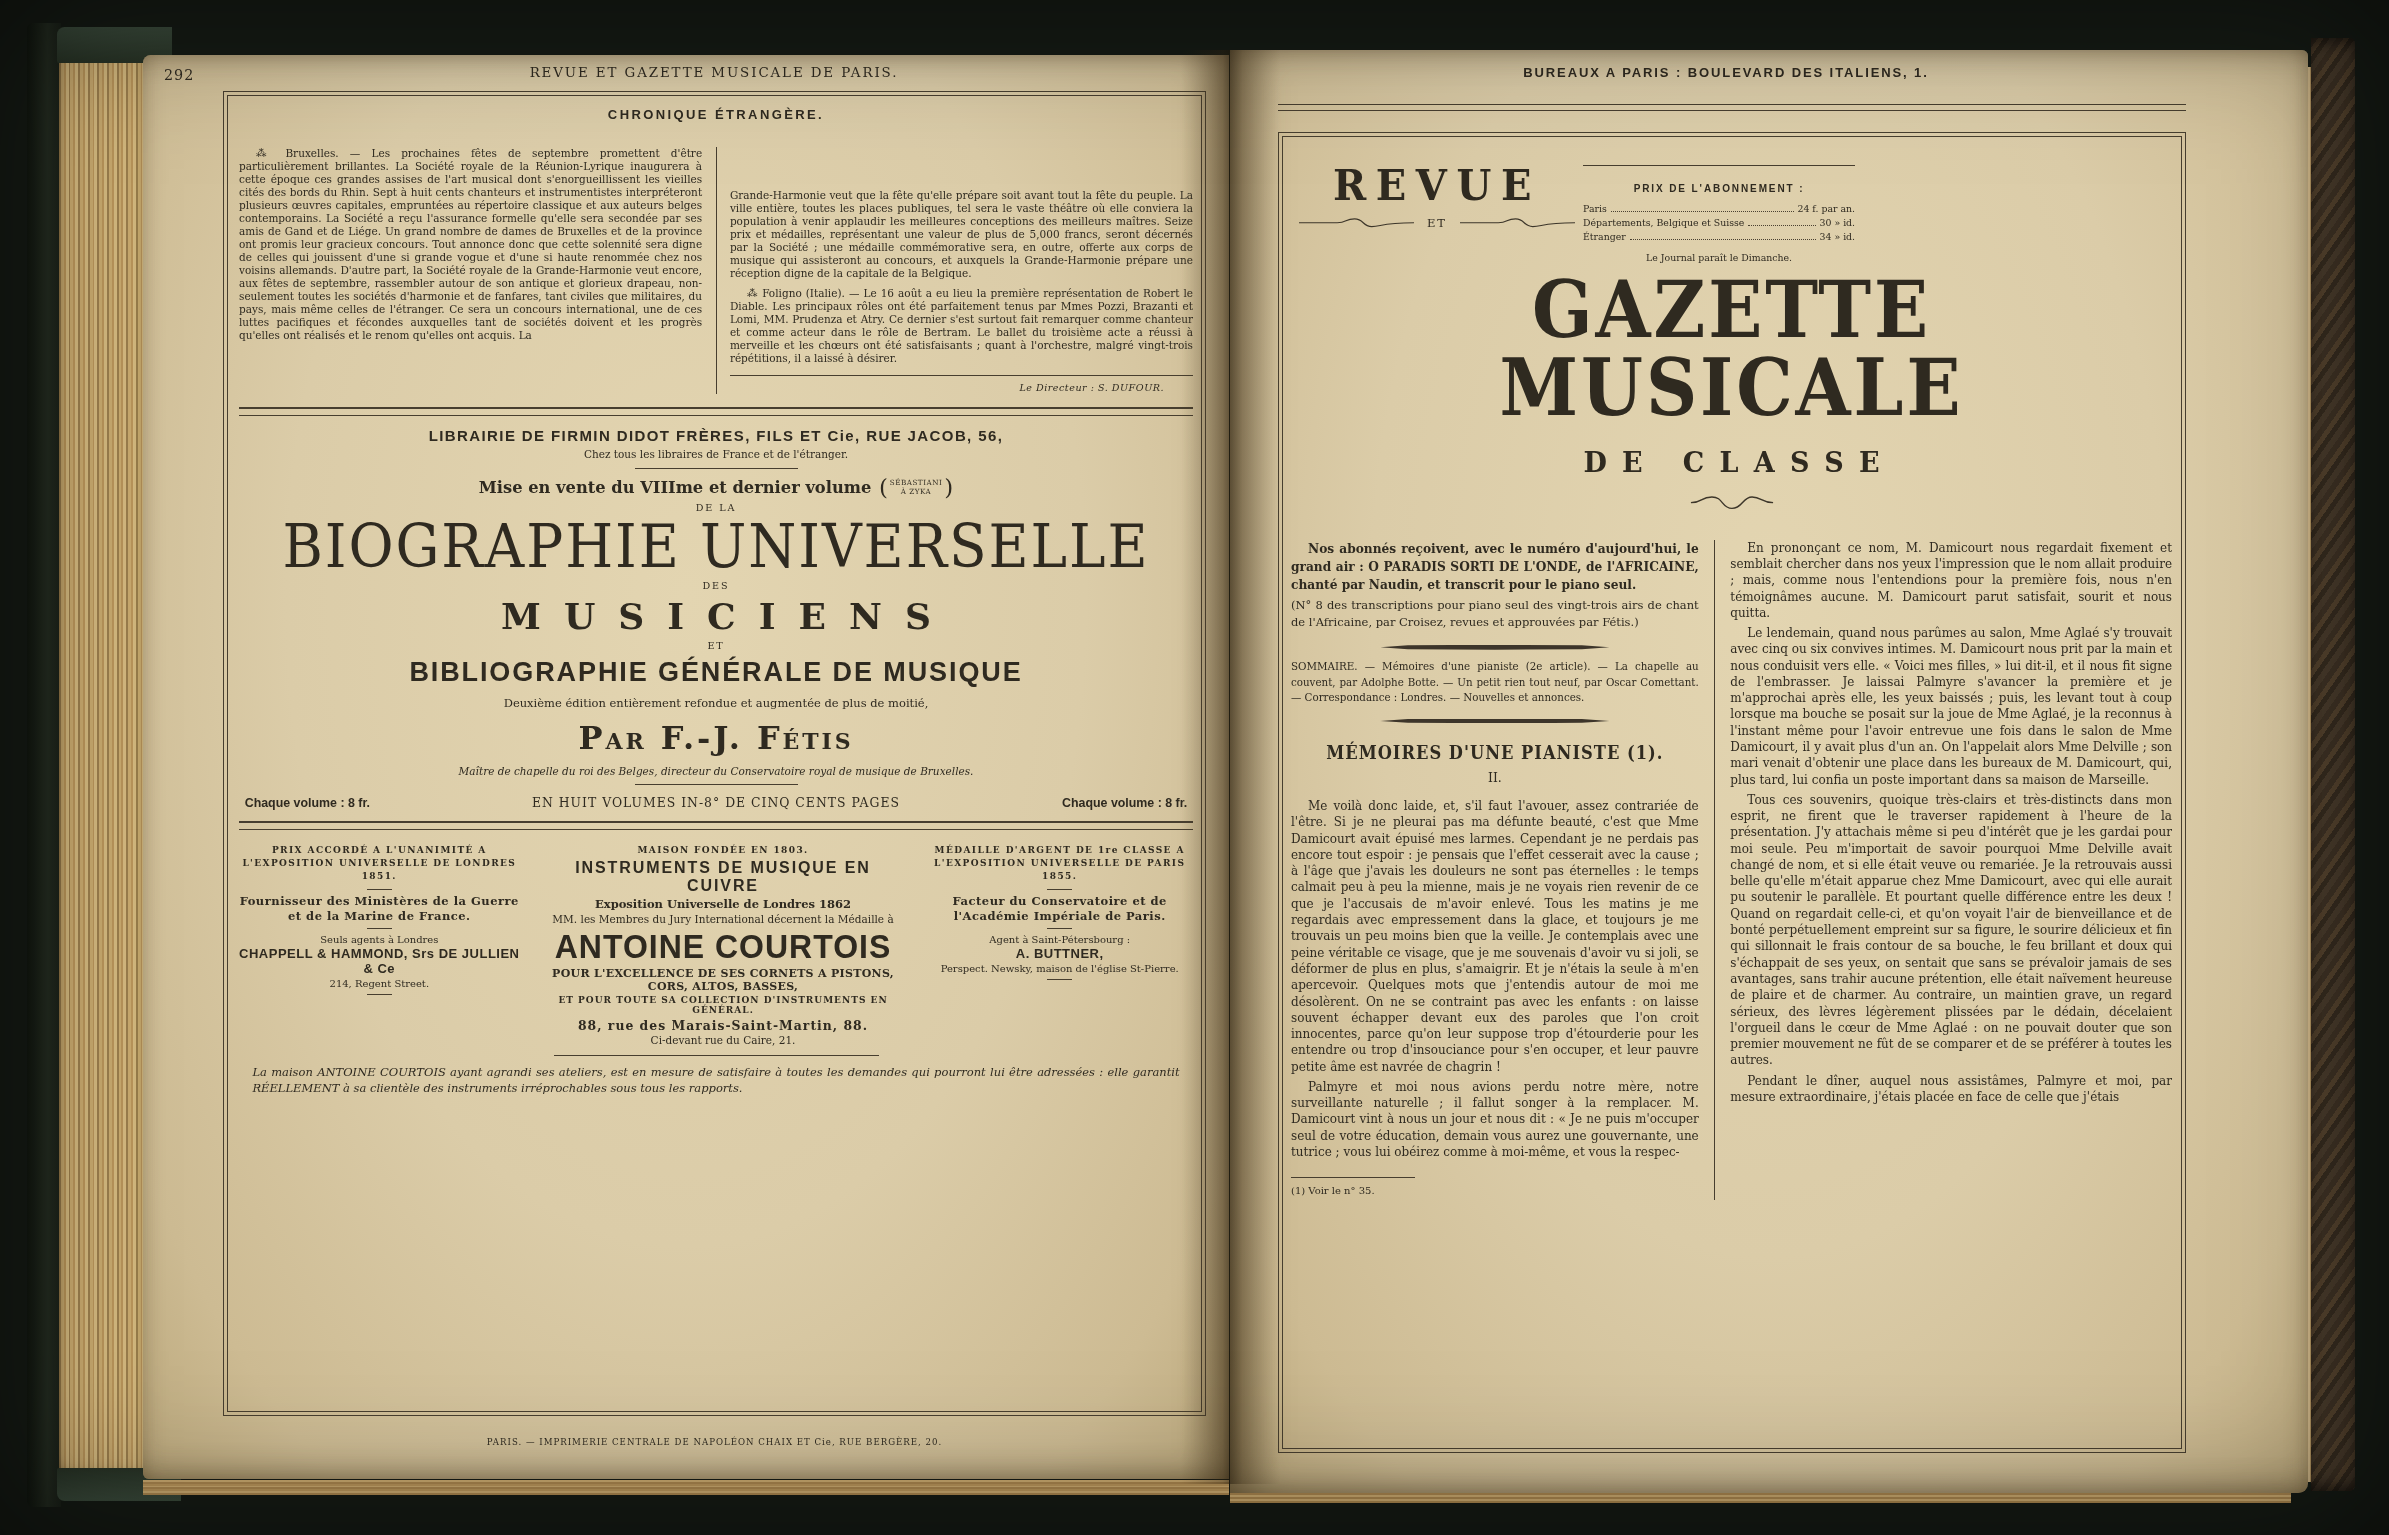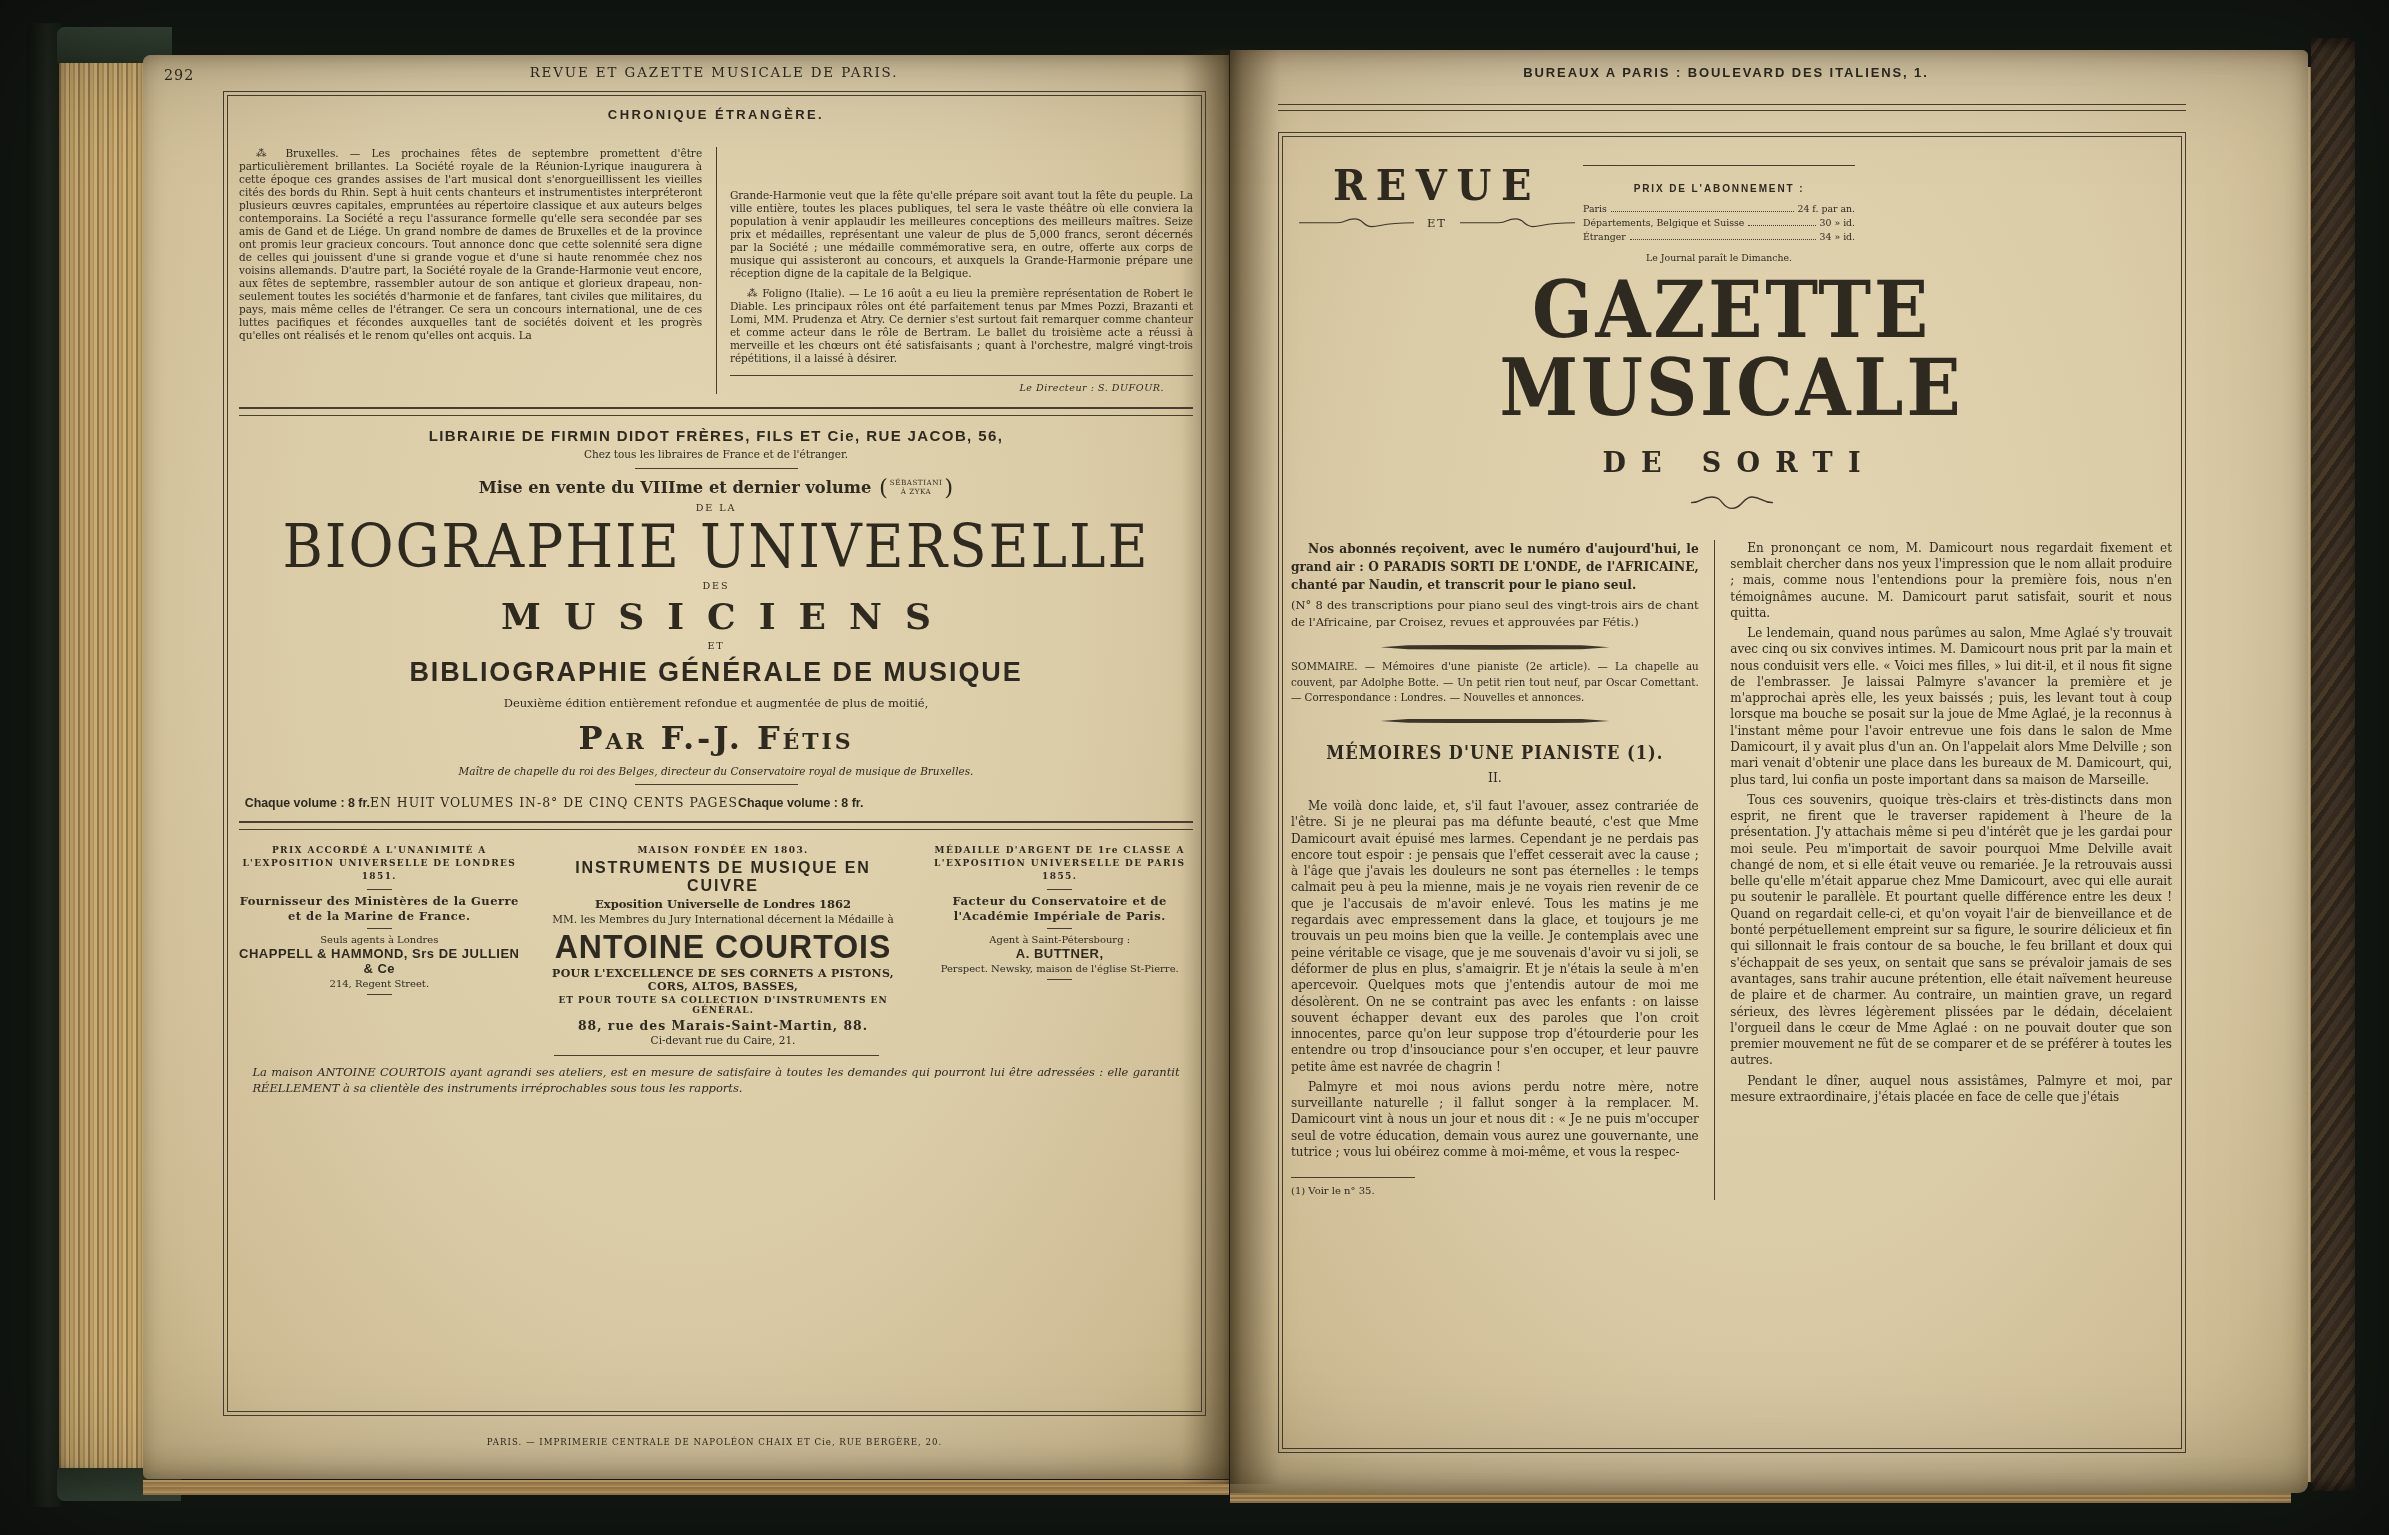--- a/index.html
+++ b/index.html
@@ -73,21 +73,21 @@
   .paren-lines{display:flex;flex-direction:column;font-size:7.2px;line-height:8.6px;letter-spacing:0.5px;padding:0 1.9px;}
   .bio-dela{font-size:9.6px;letter-spacing:1.9px;margin:2.9px 0;}
   .bio-main{font-size:55px;line-height:57px;letter-spacing:1.9px;transform:scaleY(1.08);margin:5.7px 0 3.8px;}
   .bio-des{font-size:9.6px;letter-spacing:1.9px;margin:3.8px 0;}
   .bio-musiciens{font-weight:bold;font-size:36px;letter-spacing:23px;text-indent:23px;margin:3.8px 0;}
   .bio-et{font-size:9.6px;letter-spacing:1.9px;margin:3.8px 0;}
   .bio-biblio{font-family:"Liberation Sans",sans-serif;font-weight:bold;font-size:27px;letter-spacing:1.9px;margin:5.7px 0 7.6px;}
   .bio-edition{font-size:11.5px;margin:3.8px 0 9.6px;}
   .bio-par{font-variant:small-caps;font-weight:bold;font-size:32px;letter-spacing:2.9px;margin:1.9px 0 7.6px;}
   .bio-authtitle{font-style:italic;font-size:10.5px;margin:1.9px 0 7.6px;}
-  .price-row{display:flex;align-items:baseline;margin:9.6px 5.7px 11.5px;}
+  .price-row{display:flex;justify-content:space-between;align-items:baseline;margin:9.6px 5.7px 11.5px;}
   .price{font-family:"Liberation Sans",sans-serif;font-weight:bold;font-size:12.4px;}
   .volumes{font-size:12.4px;letter-spacing:1px;}
 
   .ads-grid{display:grid;grid-template-columns:1fr 1.3fr .95fr;gap:0 21px;margin-top:13.4px;}
   .ad{text-align:center;}
   .ad-caps{font-size:9px;font-weight:bold;letter-spacing:1.4px;line-height:13.4px;}
   .ad-fat{font-weight:bold;font-size:11.5px;line-height:14.3px;letter-spacing:0.5px;}
   .ad-plain{font-size:10px;}
   .ad-chappell{font-family:"Liberation Sans",sans-serif;font-weight:bold;font-size:13px;letter-spacing:0.5px;margin:1.9px 0;}
   .ad-instr{font-family:"Liberation Sans",sans-serif;font-weight:bold;font-size:16px;letter-spacing:1.9px;margin:1.9px 0;}
@@ -300,21 +300,21 @@
         <div class="prix-row">
           <span>Étranger</span>
           <span class="leader"></span>
           <span>34 »   id.</span>
         </div>
         <div class="prix-note">Le Journal paraît le Dimanche.</div>
       </div>
     </div>
 
     <div class="mast-gazette">GAZETTE MUSICALE</div>
-    <div class="mast-deparis">DE SORTI</div>
+    <div class="mast-deparis">DE CLASSE</div>
     <div class="mast-orn">
       <svg width="86" height="15.3" viewBox="0 0 90 16">
           <path d="M2,8 C14,8 12,2 24,2 S34,14 45,14 56,2 66,2 76,8 88,8" fill="none" stroke="#3d362a" stroke-width="1.5"></path>
         </svg>
     </div>
 
     <div class="rp-cols">
       <div class="rp-col rp-col1">
         <p class="intro-bold">Nos abonnés reçoivent, avec le numéro d'aujourd'hui, le grand air : O PARADIS SORTI DE L'ONDE, de l'AFRICAINE, chanté par Naudin, et transcrit pour le piano seul.</p>
         <p class="intro-paren noindent">(N° 8 des transcriptions pour piano seul des vingt-trois airs de chant de l'Africaine, par Croisez, revues et approuvées par Fétis.)</p>

